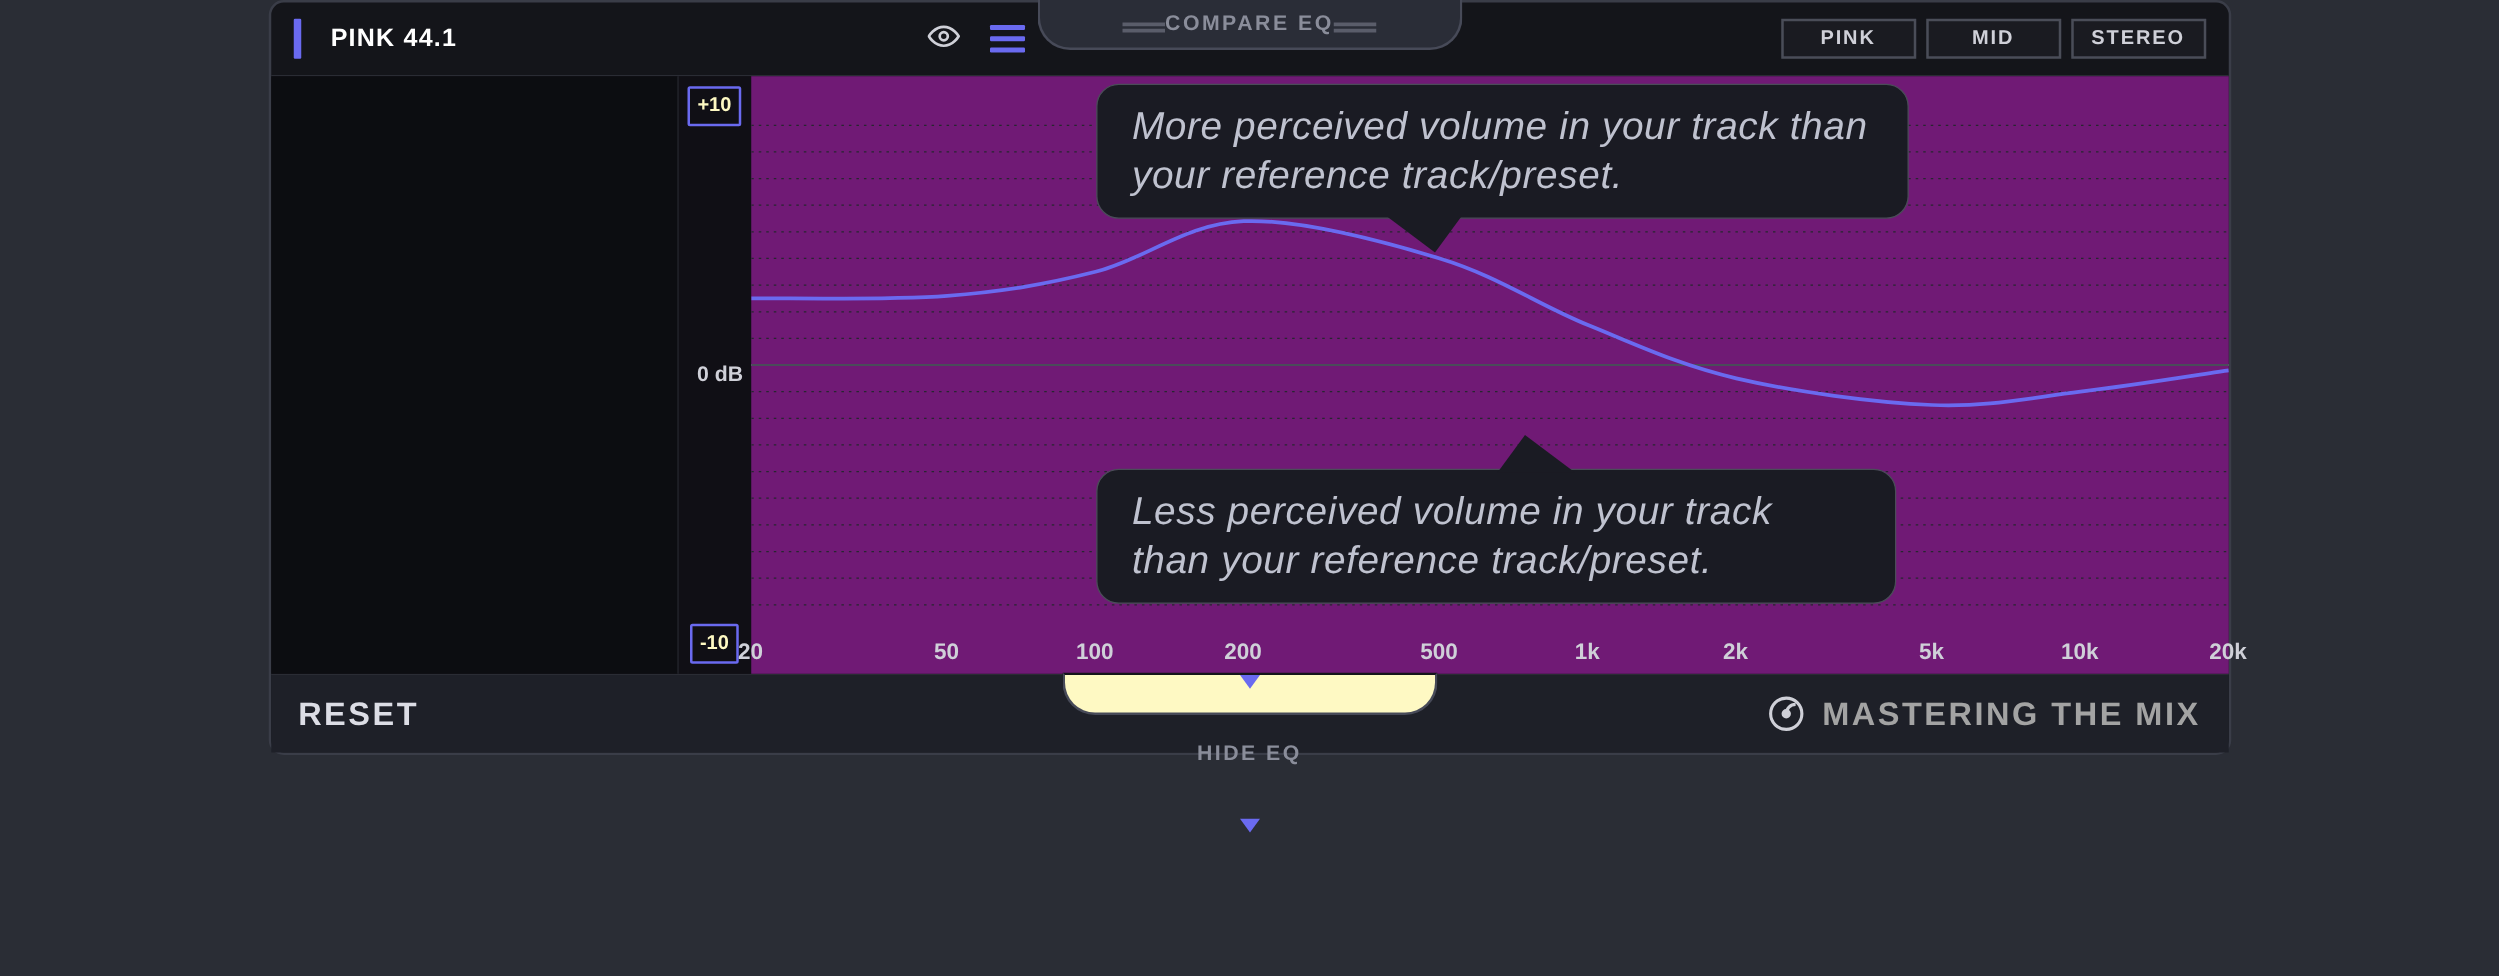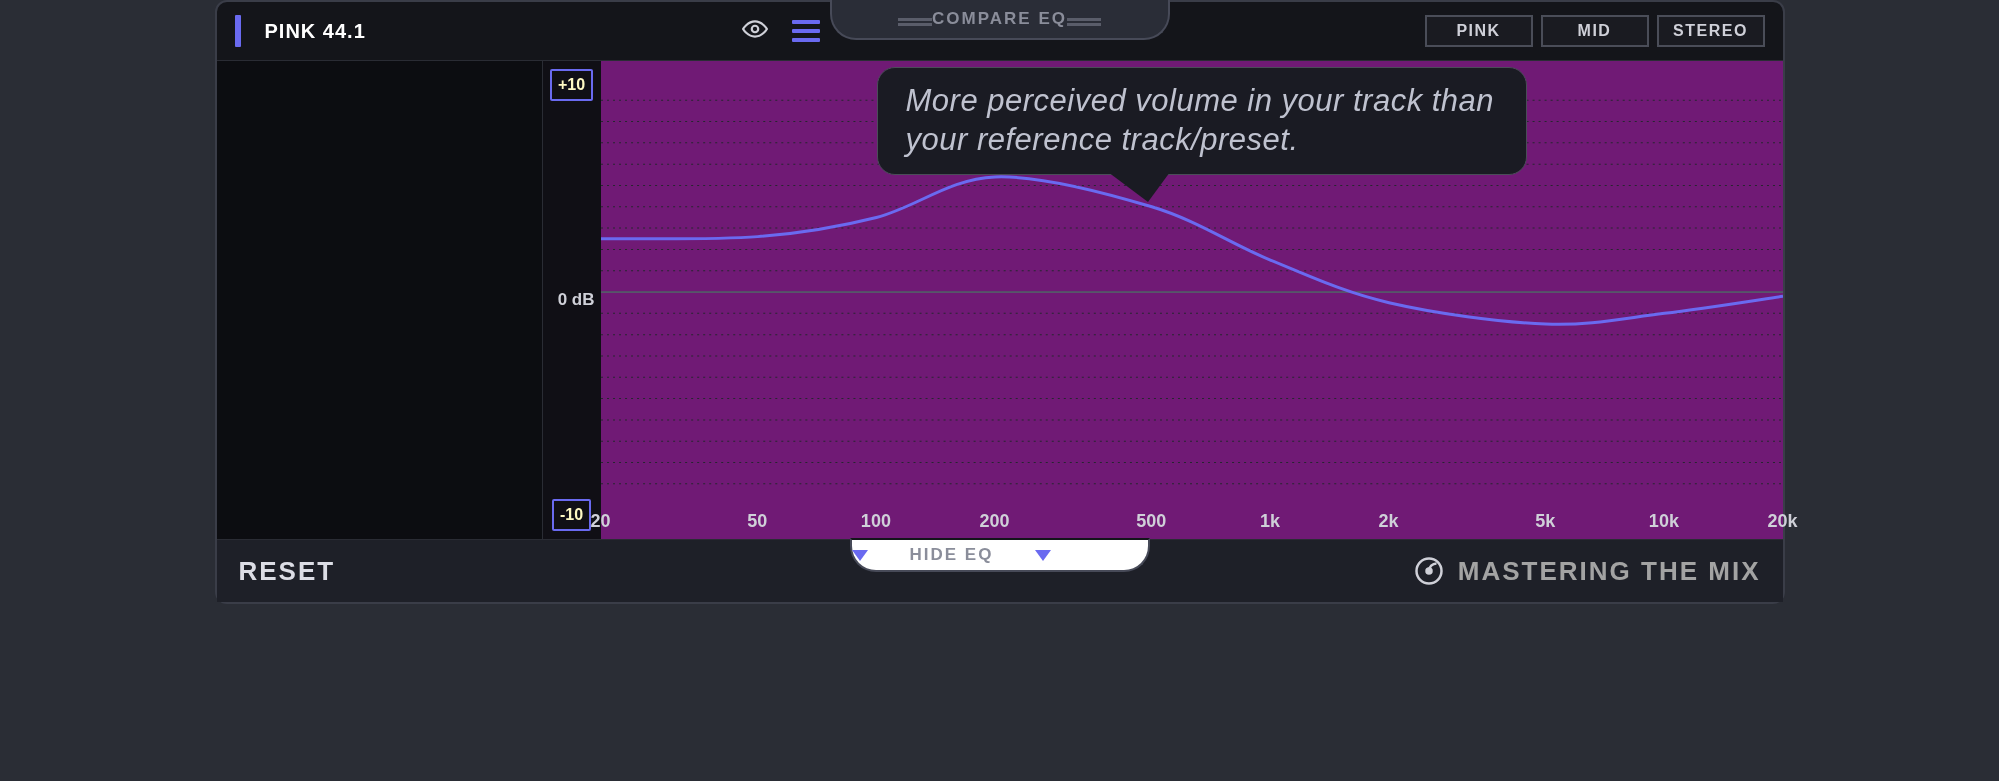--- a/index.html
+++ b/index.html
@@ -218,30 +218,31 @@
     font-size: 26px;
     letter-spacing: 2px;
     color: #dcdde5;
     cursor: pointer;
   }
   .hide-tab {
     position: absolute;
     top: -2px;
     left: 50%;
     transform: translateX(-50%);
-    background: #ffffff;
+    background: #fef9c3;
     border: 2px solid #474a58;
     border-top: 2px solid #14151a;
     border-radius: 0 0 26px 26px;
     width: 300px;
     height: 34px;
     display: flex;
     align-items: center;
-    justify-content: flex-start;
+    justify-content: space-between;
     gap: 42px;
+    flex-direction: column;
   }
   .hide-tab span.label {
     font-weight: 700;
     font-size: 17px;
     letter-spacing: 2px;
     color: #8a8d9a;
   }
   .tri-down {
     width: 0; height: 0;
     border-left: 8px solid transparent;
@@ -333,20 +334,24 @@
           <line x1="0" y1="39.40000000000002" x2="1180" y2="39.40000000000002" stroke="#26272f" stroke-width="1" stroke-dasharray="2 4"></line>
           <line x1="0" y1="232" x2="1180" y2="232" stroke="#4a4c5a" stroke-width="1.5"></line>
           <path d="M 0 178.5 C 26.087178346278012 178.14333333333332, 110.70170312675131 179.92666666666665, 156.52307007766808 176.35999999999999 C 202.34443702858485 172.79333333333332, 235.45982449622312 167.08666666666664, 274.92820170550067 157.1 C 314.3965789147782 147.11333333333334, 347.5119663824165 118.22333333333333, 393.3333333333333 116.44 C 439.1547002842501 114.65666666666667, 504.03503646008454 132.49, 549.8564034110013 146.4 C 595.6777703619181 160.31, 628.7931578295565 183.85, 668.261535038834 199.9 C 707.7299122481115 215.95000000000002, 740.8452997157499 232, 786.6666666666666 242.70000000000002 C 832.4880336175834 253.40000000000003, 897.368369793418 262.3166666666667, 943.1897367443347 264.1 C 989.0111036952514 265.8833333333333, 1022.1264911628898 258.0366666666667, 1061.5948683721674 253.4 C 1101.063245581445 248.76333333333332, 1160.2658113953612 239.13333333333333, 1180 236.28" fill="none" stroke="#6a6af0" stroke-width="3"></path>
         </svg>
 
       <div class="tooltip top">
         <span>More perceived volume in your track than your reference track/preset.</span>
         <div class="tail"></div>
       </div>
 
+      <div class="tooltip bottom">
+        <div class="tail"></div>
+        <span>Less perceived volume in your track than your reference track/preset.</span>
+      </div>
 
       <div class="x-ticks" id="x-ticks">
           <span style="left: 0%;">20</span>
           <span style="left: 13.2647%;">50</span>
           <span style="left: 23.299%;">100</span>
           <span style="left: 33.3333%;">200</span>
           <span style="left: 46.598%;">500</span>
           <span style="left: 56.6323%;">1k</span>
           <span style="left: 66.6667%;">2k</span>
           <span style="left: 79.9313%;">5k</span>

